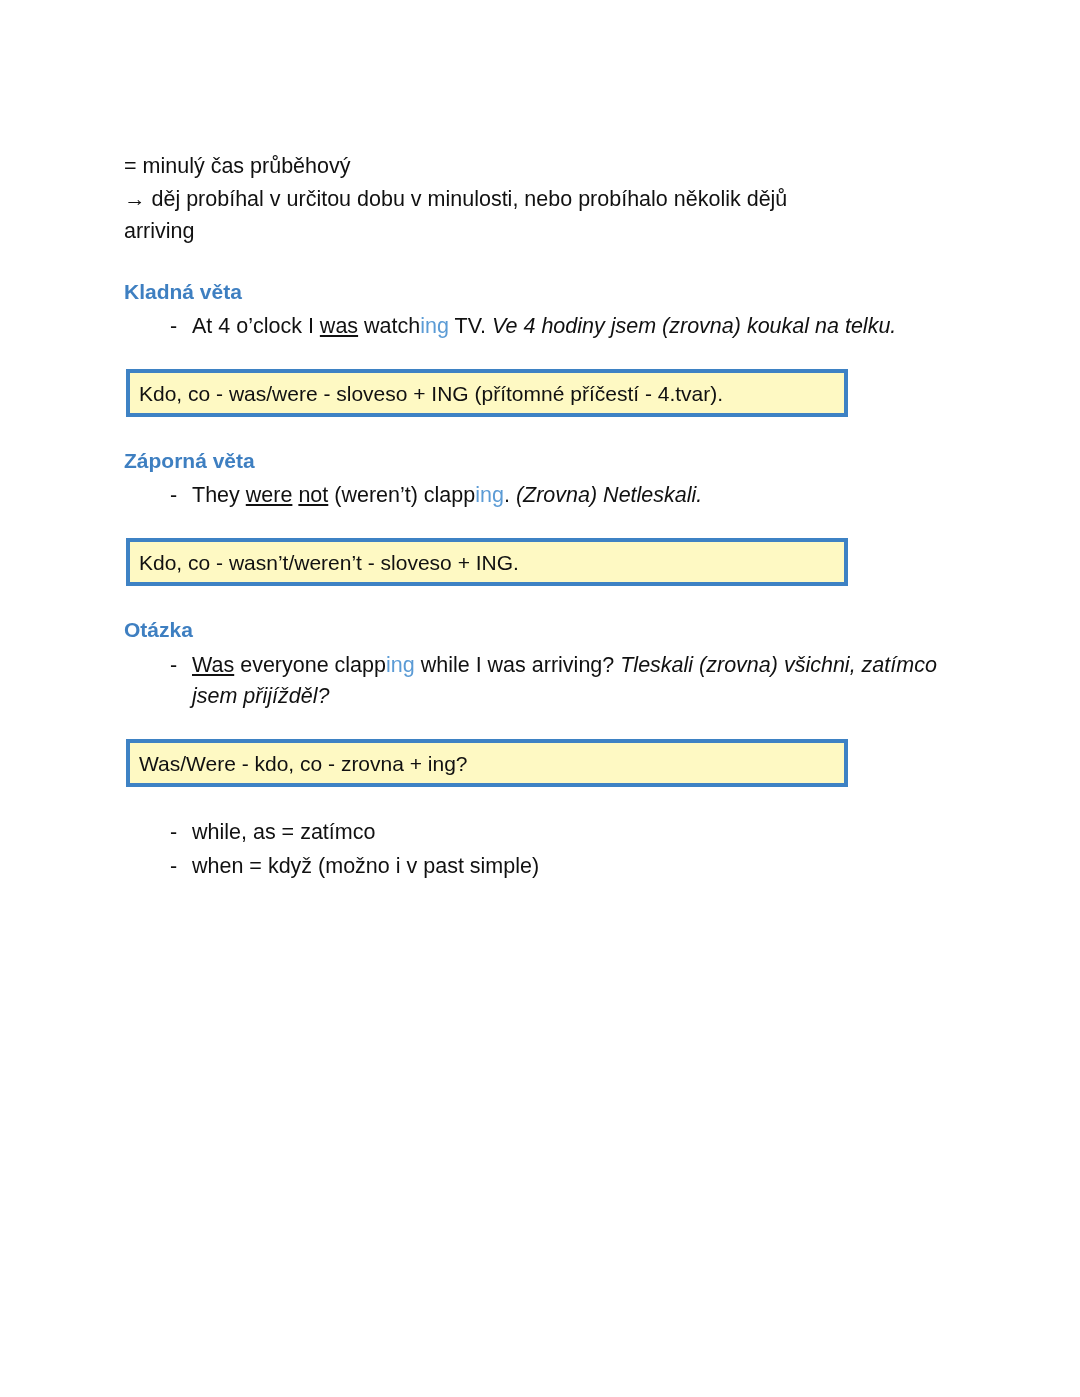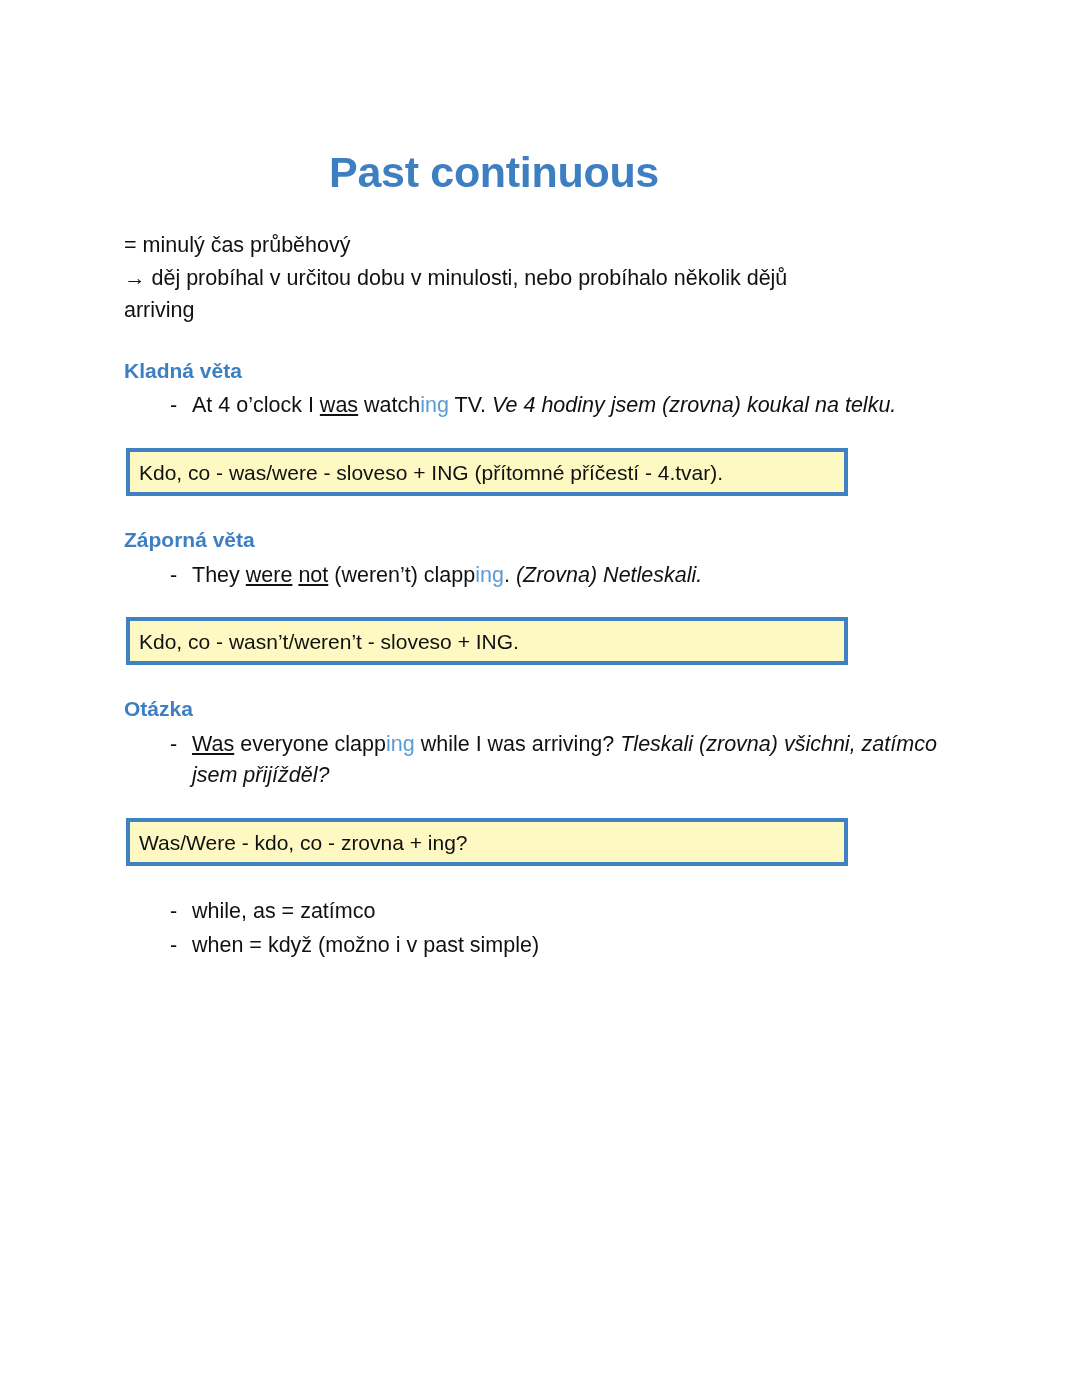--- a/index.html
+++ b/index.html
@@ -106,21 +106,20 @@
   }
 
   .block { margin-bottom: 30px; }
 </style>
 </head>
 <body>
 
 <div class="page">
   <div class="content">
 
-    <h1 class="doc-title">Past continuous</h1>
 
     <p class="intro">
       <span class="line">= minulý čas průběhový</span>
       <span class="line">→ děj probíhal v určitou dobu v minulosti, nebo probíhalo několik dějů</span>
       <span class="line">arriving</span>
     </p>
 
     <div id="sections-root">
         <div class="block">
           <div class="section-heading">Kladná věta</div>

